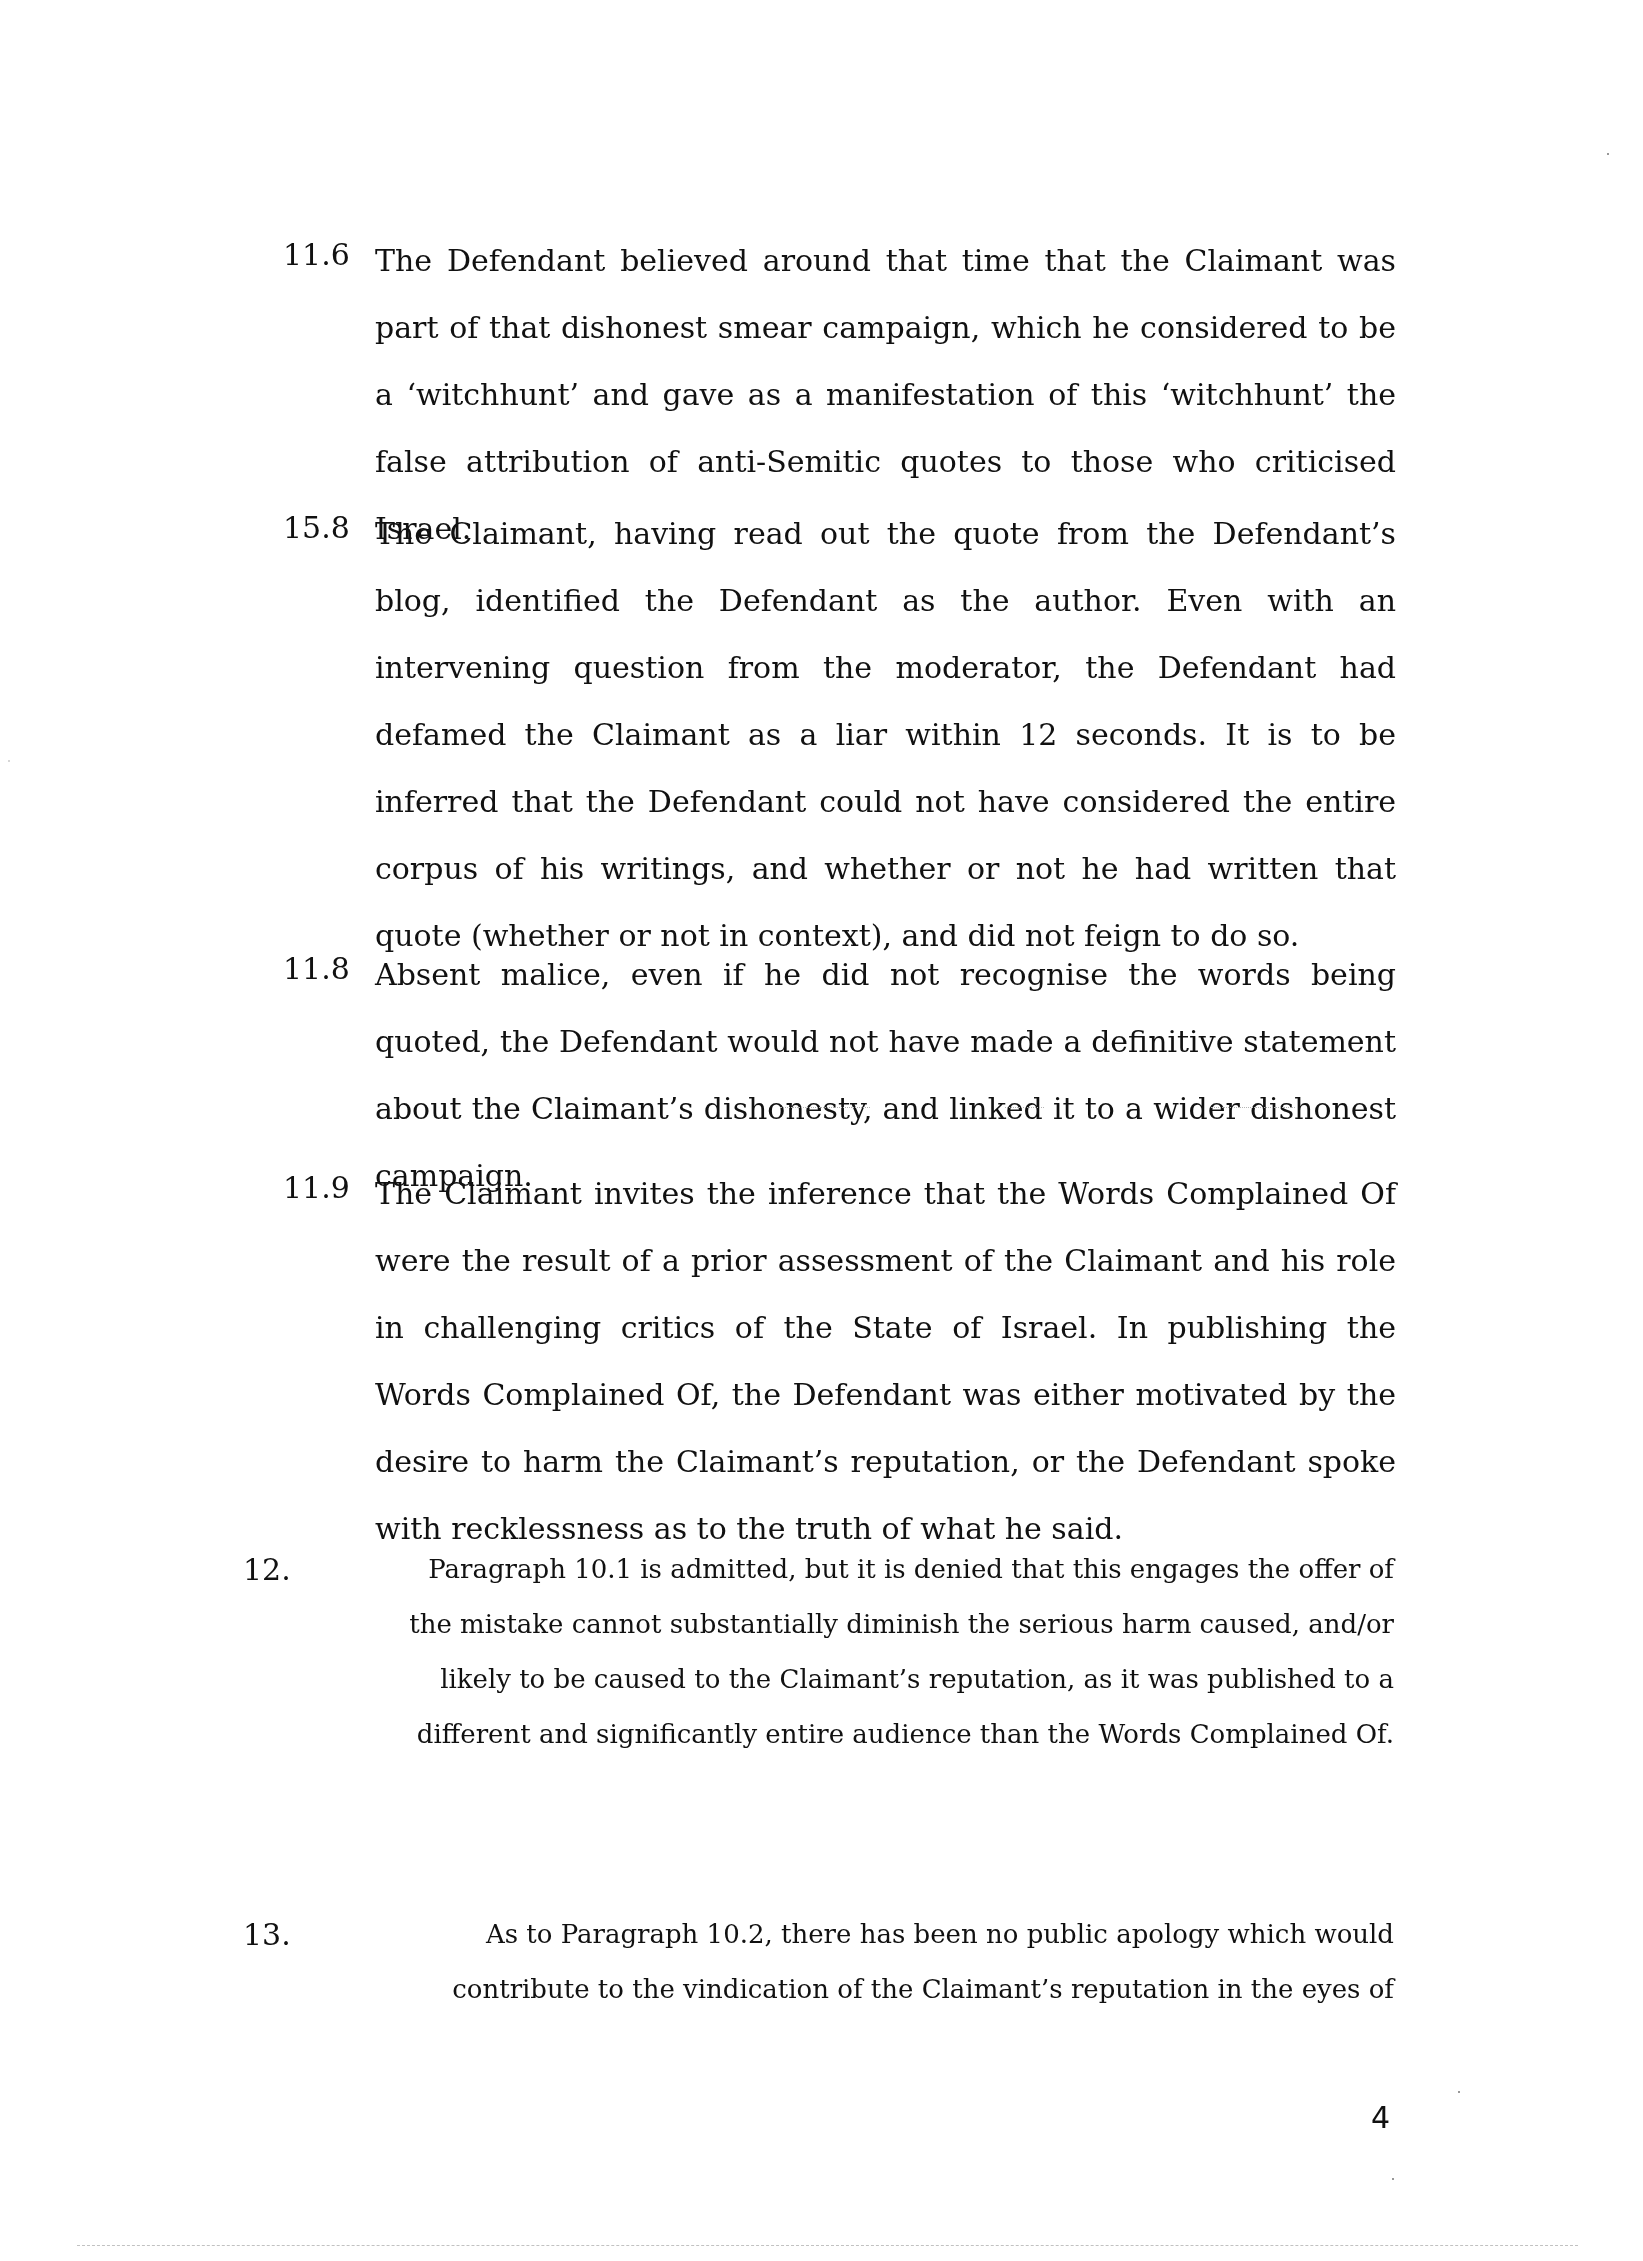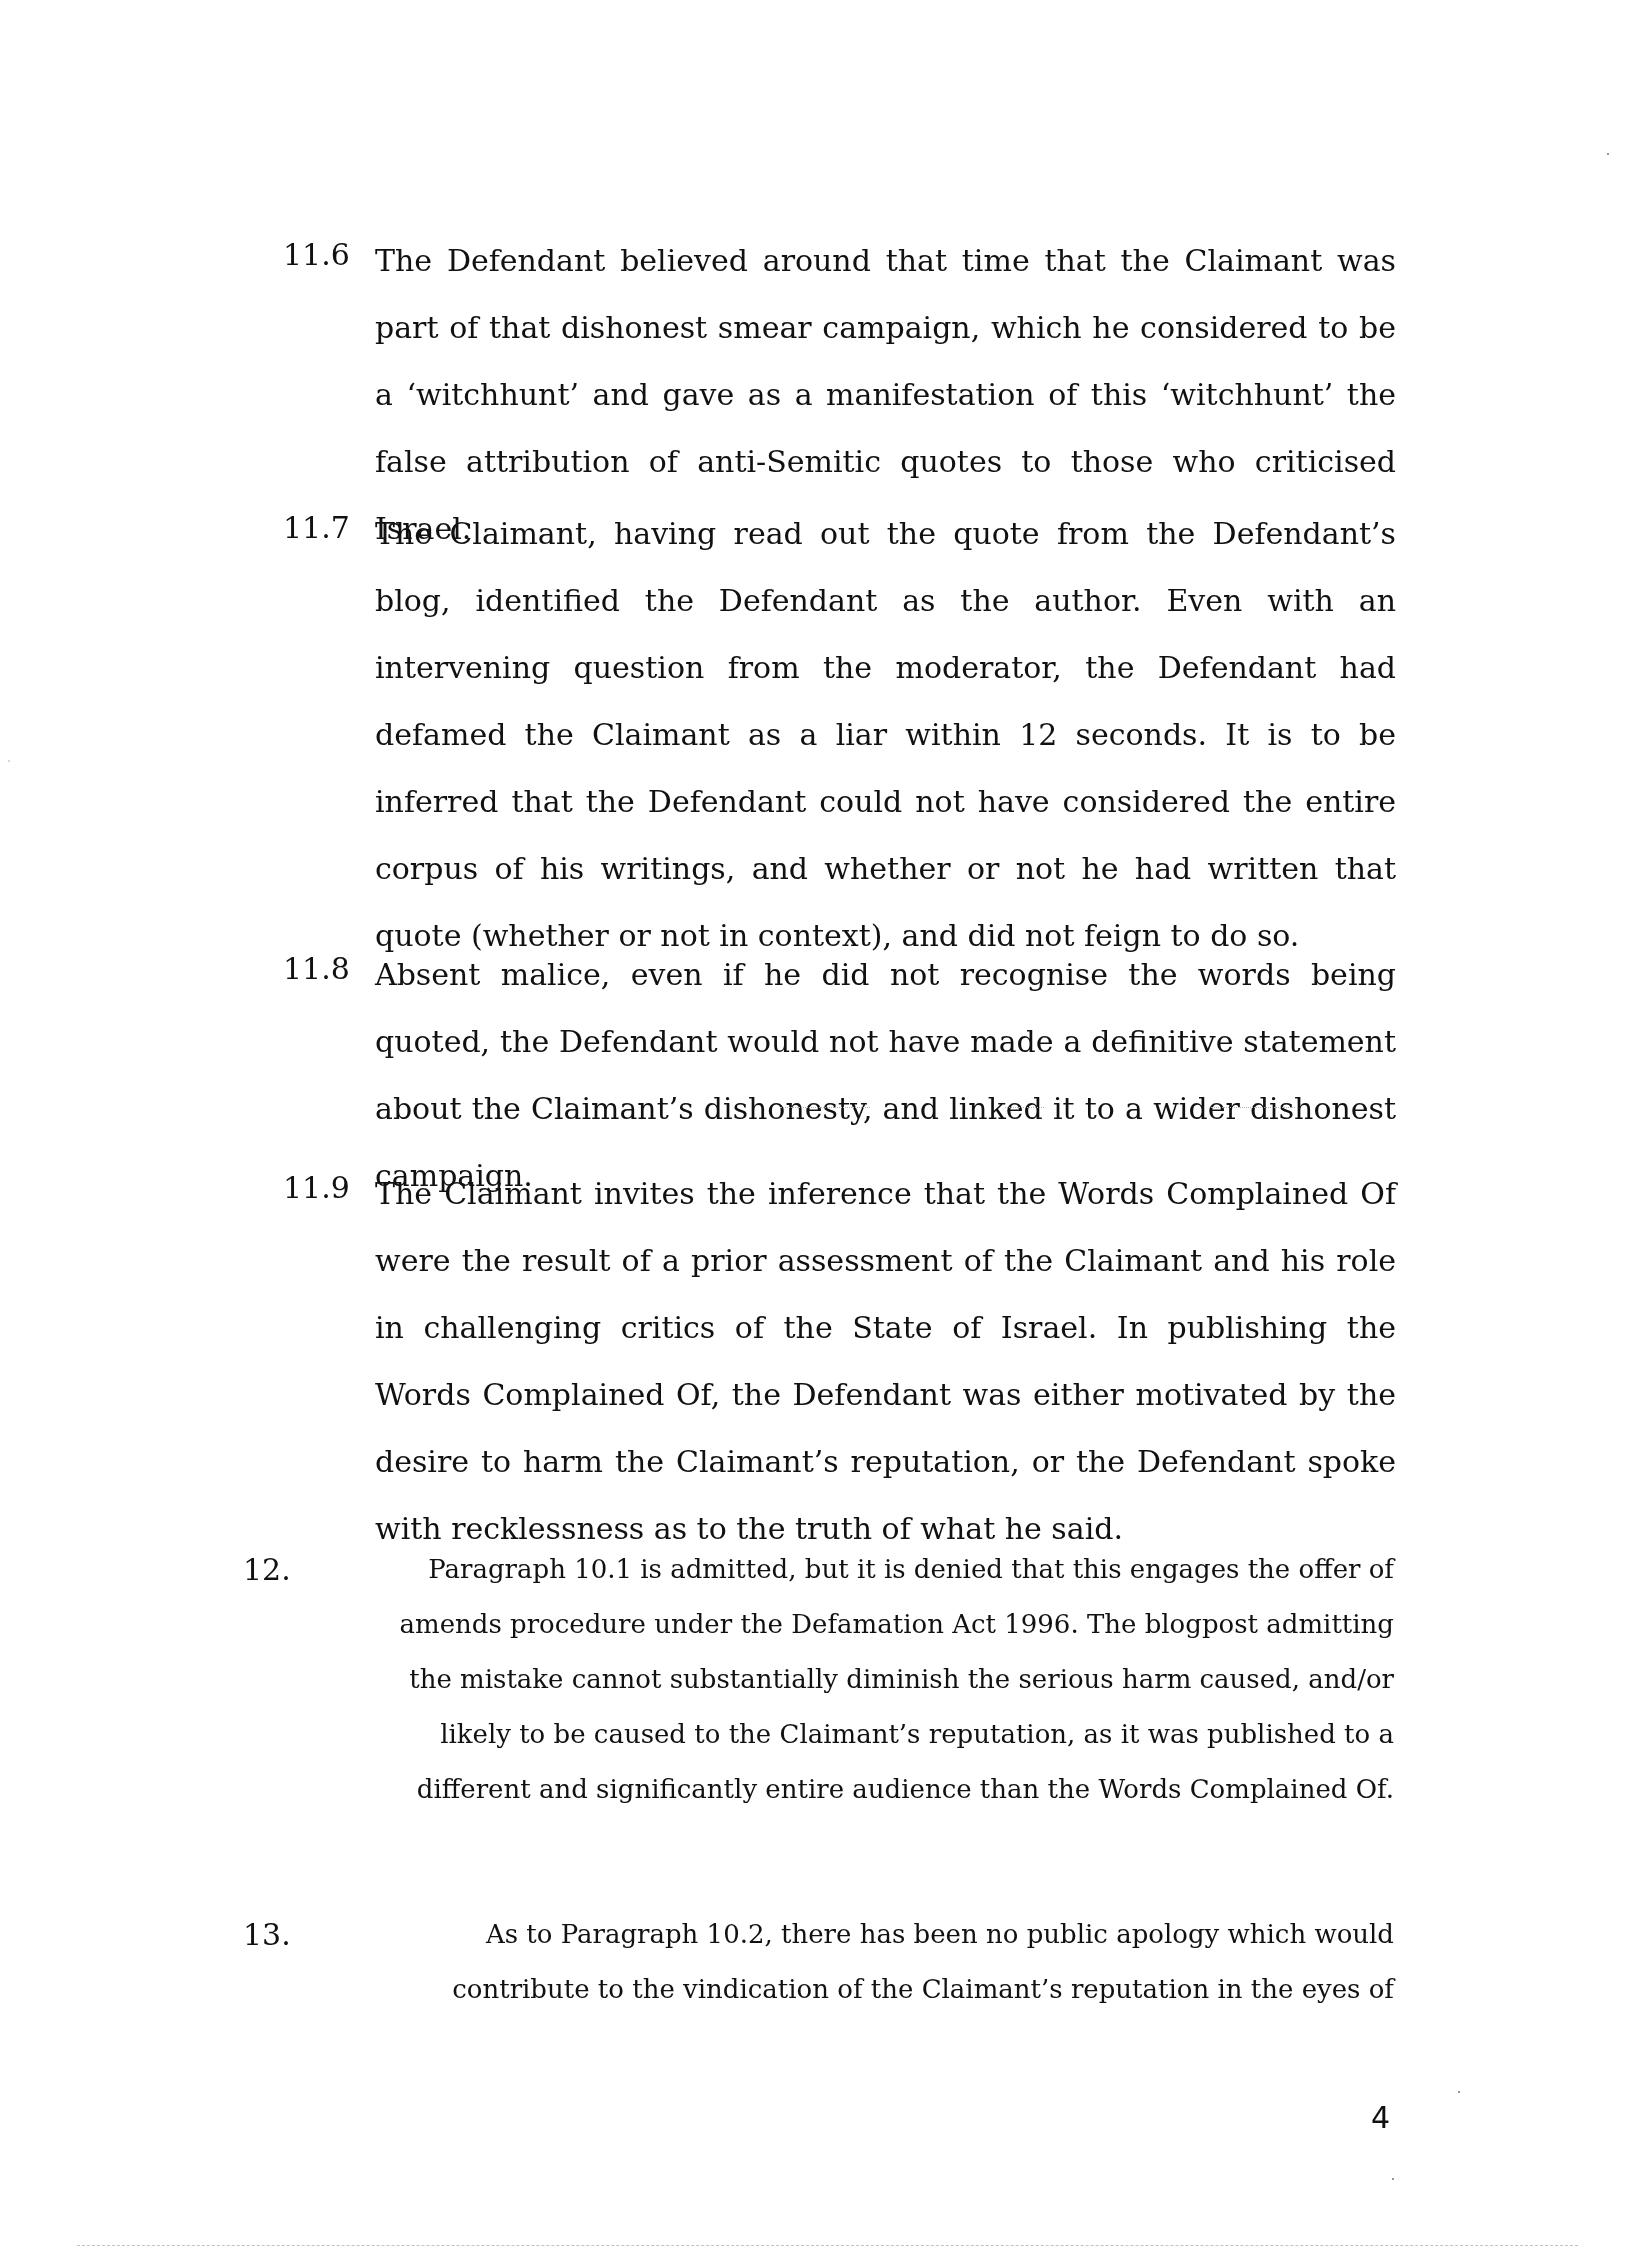--- a/index.html
+++ b/index.html
@@ -98,21 +98,21 @@
 <body>
 
 <div class="page">
 
   <div class="subpara" style="top:227px;">
     <span class="num">11.6</span>
     <div class="body">The Defendant believed around that time that the Claimant was part of that dishonest smear campaign, which he considered to be a ‘witchhunt’ and gave as a manifestation of this ‘witchhunt’ the false attribution of anti-Semitic quotes to those who criticised Israel.</div>
   </div>
 
   <div class="subpara" style="top:500px;">
-    <span class="num">11.7</span>
+    <span class="num">15.8</span>
     <div class="body">The Claimant, having read out the quote from the Defendant’s blog, identified the Defendant as the author. Even with an intervening question from the moderator, the Defendant had defamed the Claimant as a liar within 12 seconds. It is to be inferred that the Defendant could not have considered the entire corpus of his writings, and whether or not he had written that quote (whether or not in context), and did not feign to do so.</div>
   </div>
 
   <div class="subpara" style="top:941px;">
     <span class="num">11.8</span>
     <div class="body">Absent malice, even if he did not recognise the words being quoted, the Defendant would not have made a definitive statement about the Claimant’s dishonesty, and linked it to a wider dishonest campaign.</div>
   </div>
 
   <div class="scan-smudge" style="left:780px; top:1107px; width:90px;"></div>
   <div class="scan-smudge" style="left:1005px; top:1107px; width:39px;"></div>
@@ -120,21 +120,20 @@
 
   <div class="subpara" style="top:1160px;">
     <span class="num">11.9</span>
     <div class="body">The Claimant invites the inference that the Words Complained Of were the result of a prior assessment of the Claimant and his role in challenging critics of the State of Israel. In publishing the Words Complained Of, the Defendant was either motivated by the desire to harm the Claimant’s reputation, or the Defendant spoke with recklessness as to the truth of what he said.</div>
   </div>
 
   <div class="mainpara" style="top:1542px;">
     <span class="num">12.</span>
     <div class="body">
       <span class="line">Paragraph 10.1 is admitted, but it is denied that this engages the offer of</span>
-      <span class="line">amends procedure under the Defamation Act 1996. The blogpost admitting</span>
       <span class="line">the mistake cannot substantially diminish the serious harm caused, and/or</span>
       <span class="line">likely to be caused to the Claimant’s reputation, as it was published to a</span>
       <span class="line">different and significantly entire audience than the Words Complained Of.</span>
     </div>
   </div>
 
   <div class="mainpara" style="top:1907px;">
     <span class="num">13.</span>
     <div class="body">
       <span class="line">As to Paragraph 10.2, there has been no public apology which would</span>

